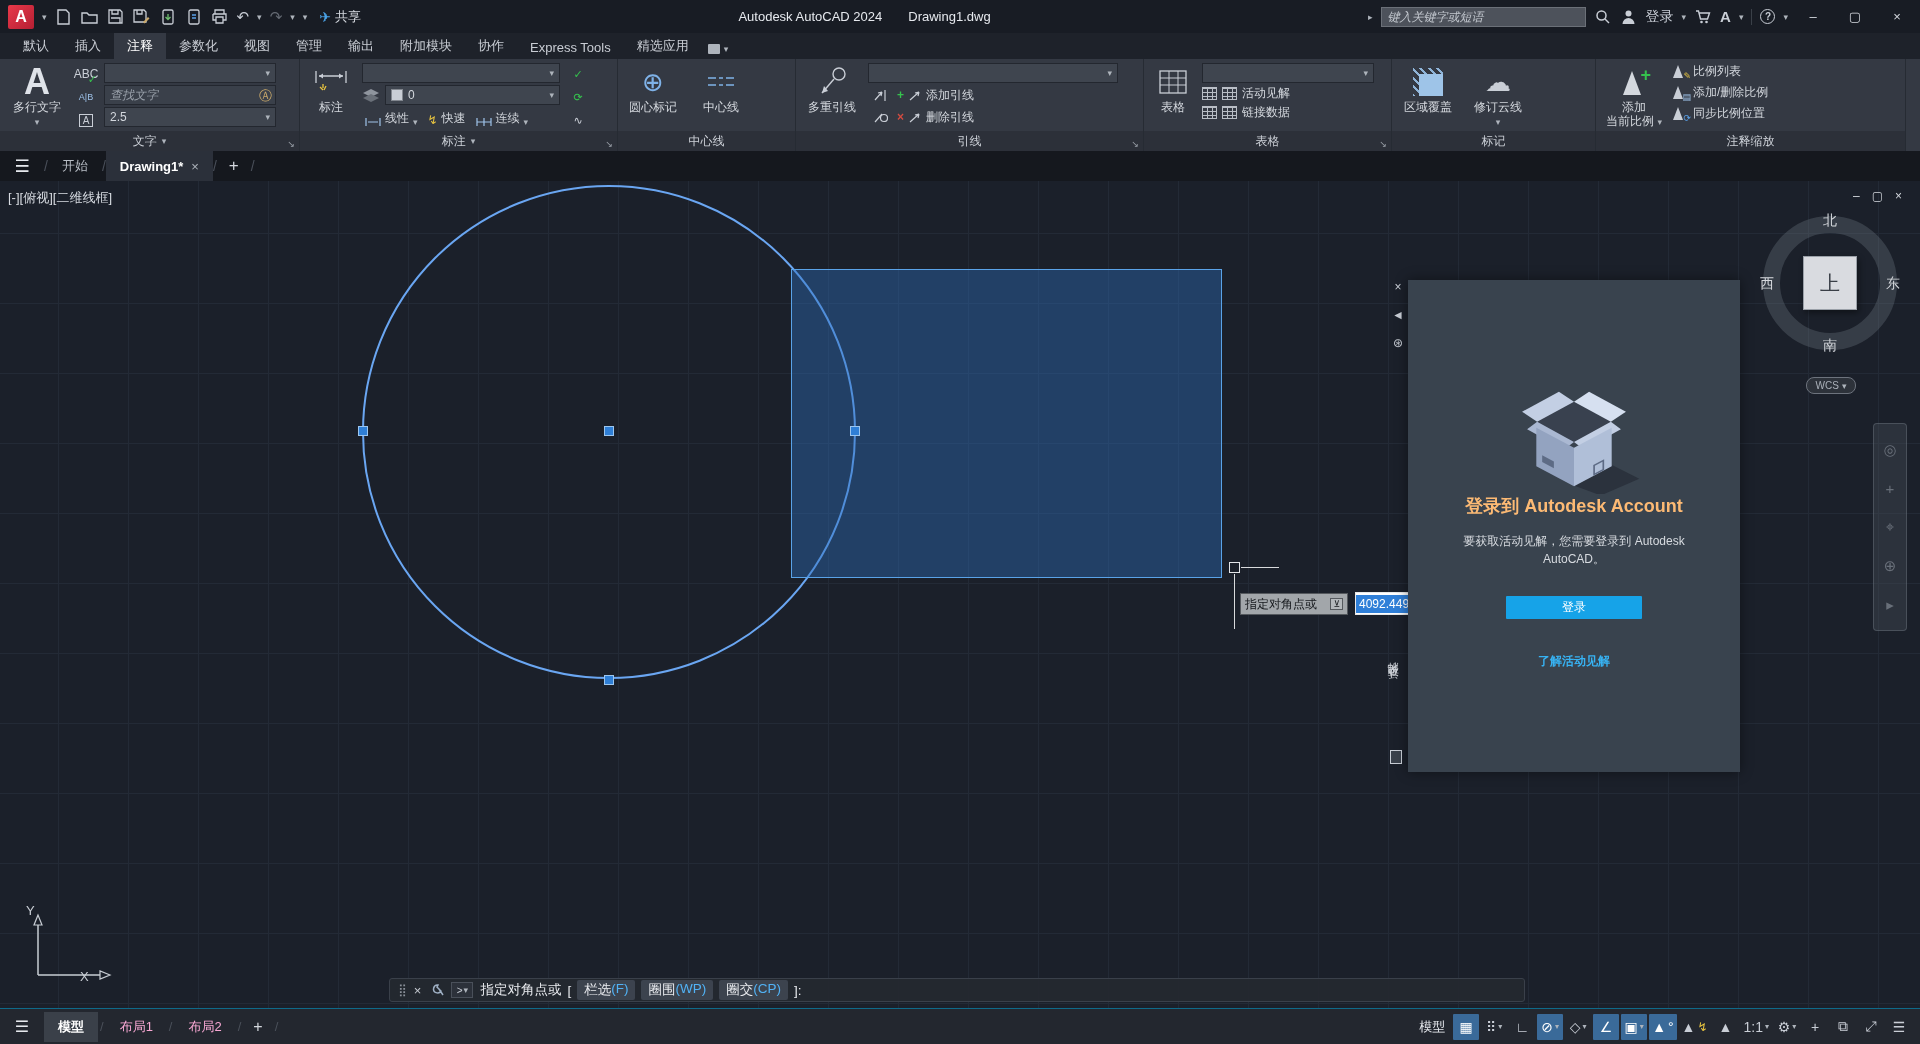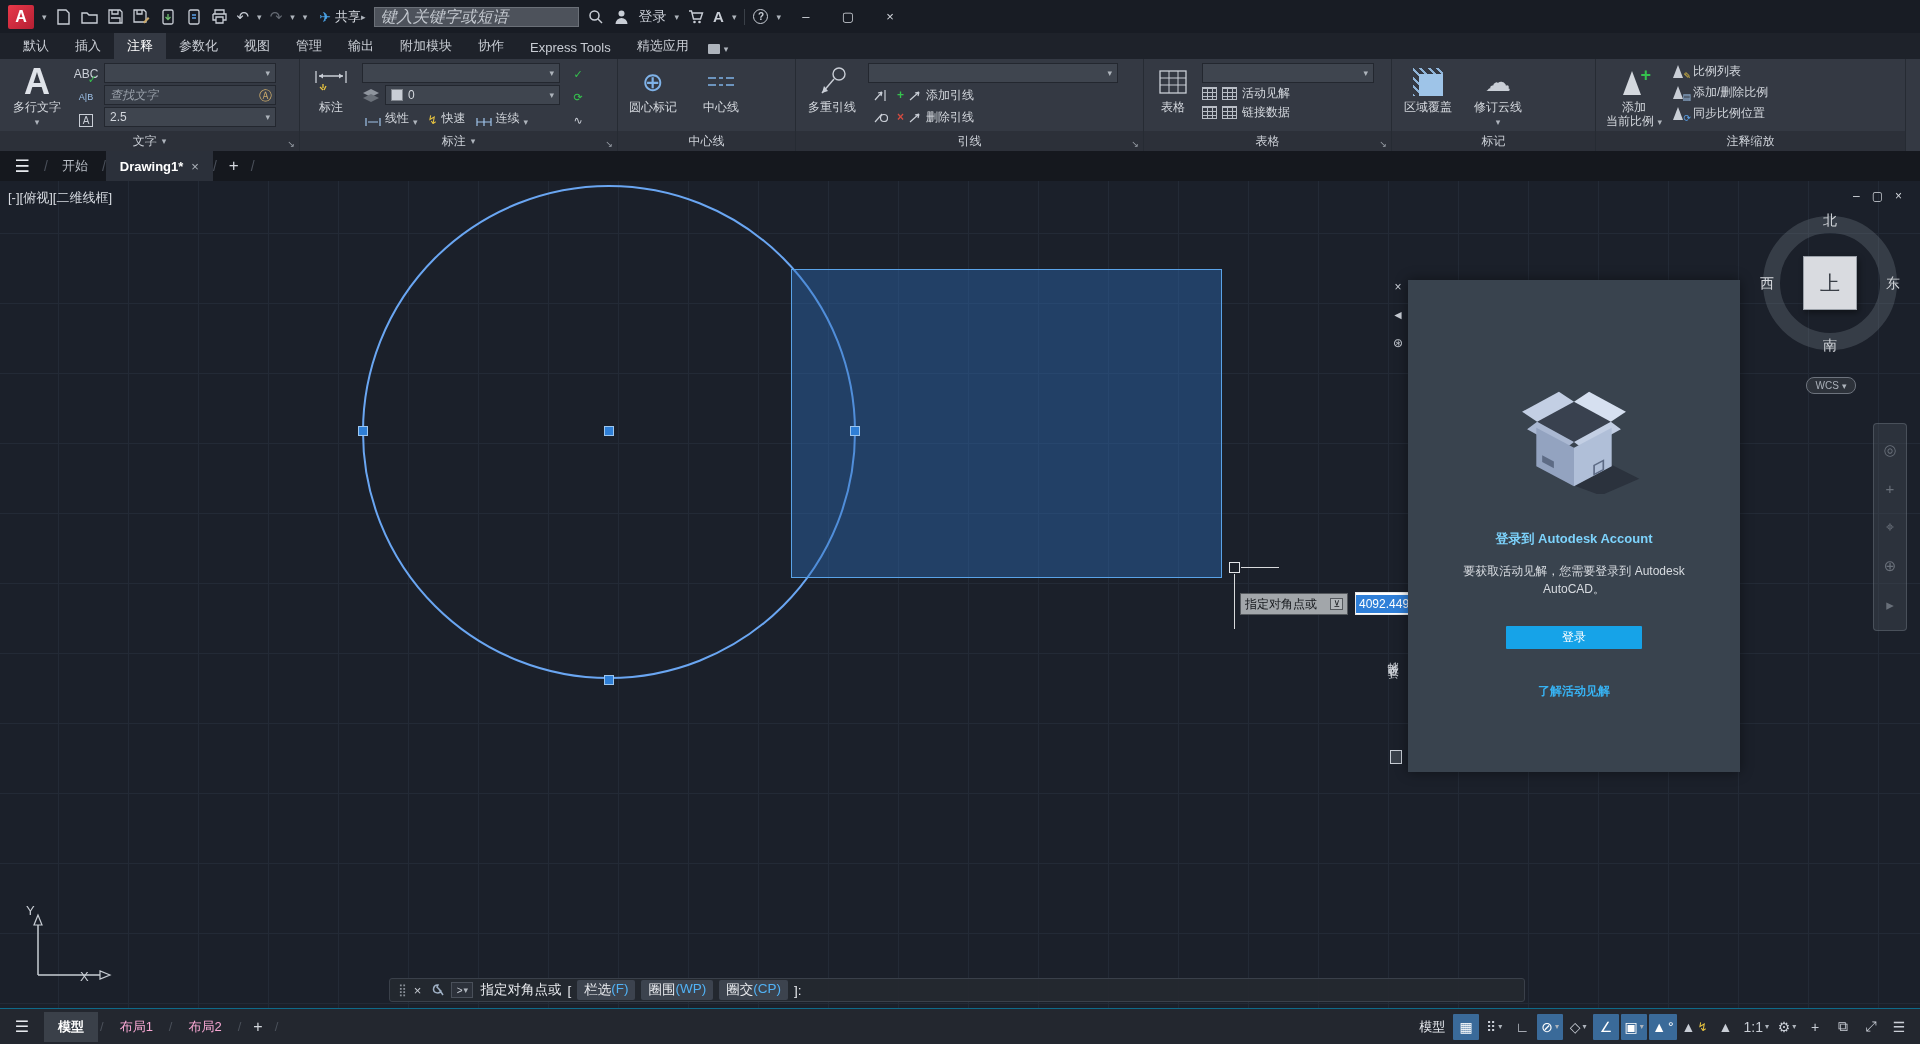--- a/index.html
+++ b/index.html
@@ -15,21 +15,21 @@
   .caret { font-size:9px; color:#aeb4bc; }
   .qat-ic { width:18px; height:18px; display:flex; align-items:center; justify-content:center; }
   .qat-ic svg { display:block; }
   .glyph { color:#c9ced6; font-size:15px; line-height:1; }
   .glyph.dim { color:#646a73; }
   .share { display:flex; align-items:center; gap:4px; margin-left:4px; }
   .share .plane { color:#4aa3e8; font-size:14px; }
   .tb-center { flex:1; display:flex; justify-content:center; gap:26px; color:#e6e9ee; font-size:13px; }
   .tb-right { display:flex; align-items:center; gap:8px; padding-right:6px; }
   .search-box { width:205px; height:20px; background:#4d525b; border:1px solid #6b7078; color:#d8dce2;
-    font-style:italic; font-size:16px; padding:0 6px; }
+    font-style:italic; font-size:12px; padding:0 6px; }
   .search-box::placeholder { color:#c3c8cf; font-style:italic; }
   .tb-mini { color:#c9ced6; font-size:14px; display:flex; align-items:center; gap:3px; }
   .vsep { width:1px; height:16px; background:#3a4048; }
   .win-btn { width:34px; height:26px; display:flex; align-items:center; justify-content:center; color:#d4d8de; font-size:13px; }
   .q-circle { width:15px; height:15px; border:1.5px solid #c9ced6; border-radius:50%; font-size:10px;
     display:flex; align-items:center; justify-content:center; color:#c9ced6; font-weight:bold; }
 
   
   #ribbontabs { height:26px; background:#1e222a; display:flex; align-items:flex-end; padding-left:10px; font-size:13px; flex:0 0 auto; }
   .rtab { padding:4px 13px; color:#c9cdd4; }
@@ -132,21 +132,21 @@
   
   #acct-strip { position:absolute; left:1388px; top:99px; width:20px; height:492px; font-size:12px; }
   #acct-strip .s-ic { color:#c9ced6; margin-bottom:14px; text-align:center; font-size:12px; }
   .acct-side-label { position:absolute; left:-2px; top:400px; color:#cfd3d9; font-size:11px;
     writing-mode:vertical-rl; transform:rotate(180deg); letter-spacing:2px; }
   .acct-doc-ic { position:absolute; left:2px; top:470px; width:12px; height:14px; border:1px solid #c9ced6;
     background:#3a414b; }
   #acct-panel { position:absolute; left:1408px; top:99px; width:332px; height:492px; background:#39434e;
     box-shadow:0 0 12px rgba(0,0,0,0.45); display:flex; flex-direction:column; align-items:center; }
   #acct-panel .box-art { margin-top:88px; }
-  .acct-title { margin-top:36px; color:#7dd3fc; font-weight:bold; font-size:13px; }
+  .acct-title { color:#fdba74; font-weight:bold; font-size:18px; }
   .acct-body { margin-top:14px; color:#d7dbe0; font-size:12px; text-align:center; line-height:1.5; }
   .acct-btn { margin-top:28px; width:136px; height:23px; background:#16a3e8; color:#fff; font-size:12px;
     display:flex; align-items:center; justify-content:center; border-radius:1px; }
   .acct-link { margin-top:34px; color:#37b2f2; font-size:12px; font-weight:bold; }
   
   #ucs { position:absolute; left:24px; top:726px; width:100px; height:80px; }
   
   #cmdbar { position:absolute; left:389px; top:calc(100% - 30px); width:1136px; height:24px;
     background:rgba(36,40,48,0.94); border:1px solid #3a404a; border-radius:3px; display:flex;
     align-items:center; gap:7px; padding:0 8px; font-size:13.5px; }
@@ -224,20 +224,24 @@
       <span class="glyph">↶</span>
       <span class="caret">▾</span>
       <span class="glyph dim">↷</span>
       <span class="caret">▾</span>
       <span class="caret">▾</span>
       <span class="share">
         <span class="plane">✈</span>
         <span>共享</span>
       </span>
     </div>
+    <div class="tb-center">
+      <span>Autodesk AutoCAD 2024</span>
+      <span>Drawing1.dwg</span>
+    </div>
     <div class="tb-right">
       <span class="caret">▸</span>
       <input class="search-box" placeholder="键入关键字或短语" style="">
       <span class="qat-ic">
         <svg width="16" height="16">
             <circle cx="6.5" cy="6.5" r="4.5" fill="none" stroke="#c9ced6" stroke-width="1.5"></circle>
             <path d="M10 10 l4 4" stroke="#c9ced6" stroke-width="1.5"></path>
           </svg>
       </span>
       <span class="qat-ic">

